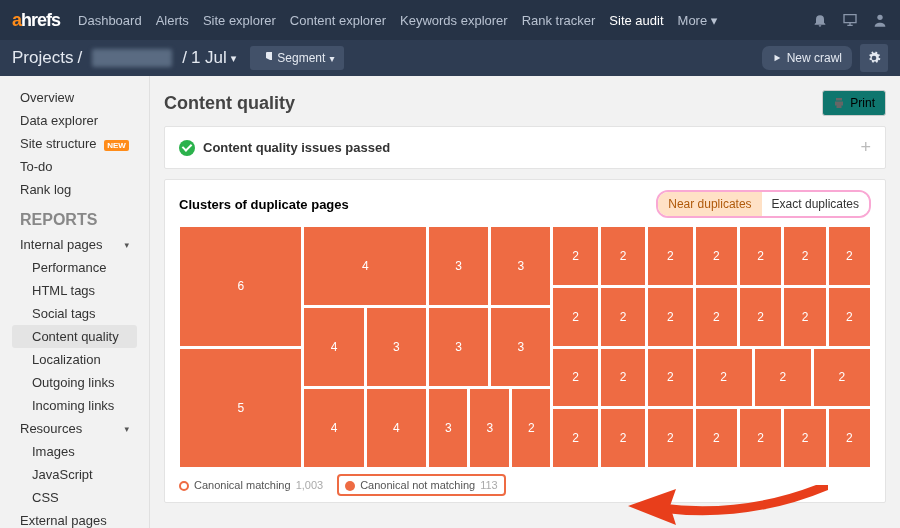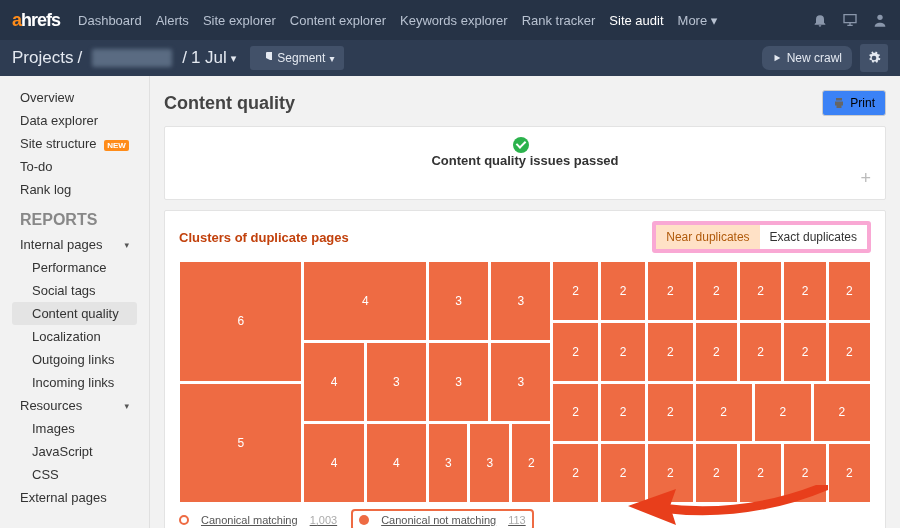--- a/index.html
+++ b/index.html
@@ -35,43 +35,43 @@
   .sidebar .item { padding: 4px 12px; font-size: 13px; color: #333; cursor: pointer; display: flex; align-items: center; justify-content: space-between; }
   .sidebar .item.sub { padding-left: 24px; }
   .sidebar .item.active { background: #e4e4e4; border-radius: 3px; margin: 0 4px; padding-left: 20px; }
   .sidebar .badge-new { background: #ff8c19; color: #fff; font-size: 8px; font-weight: 700; padding: 1px 3px; border-radius: 2px; margin-left: 4px; }
   .sidebar .heading { padding: 10px 12px 4px 12px; font-size: 16px; font-weight: 700; color: #888; text-transform: uppercase; }
   .sidebar .caret-sm { font-size: 9px; color: #555; }
 
   .content { flex: 1; padding: 14px 14px 4px 14px; overflow: hidden; position: relative; }
   .content-header { display: flex; align-items: center; justify-content: space-between; margin-bottom: 10px; }
   .content-header h1 { font-size: 18px; font-weight: 700; color: #444; }
-  .print-btn { background: #3b82f6; border: 1px solid #ccc; padding: 5px 10px; border-radius: 3px; font-size: 12px; display: flex; align-items: center; cursor: pointer; }
+  .print-btn { background: #0f766e; border: 1px solid #ccc; padding: 5px 10px; border-radius: 3px; font-size: 12px; display: flex; align-items: center; cursor: pointer; }
   .print-btn svg { margin-right: 5px; }
 
   .panel { background: #fff; border: 1px solid #e3e3e3; border-radius: 2px; margin-bottom: 10px; }
-  .passed-panel { display: flex; align-items: center; padding: 10px 14px; font-size: 13px; font-weight: 700; color: #333; flex-direction: column; }
+  .passed-panel { display: flex; align-items: center; padding: 10px 14px; font-size: 13px; font-weight: 700; color: #333; }
   .passed-panel .check { width: 16px; height: 16px; background: #2bb24c; border-radius: 50%; position: relative; margin-right: 8px; }
   .passed-panel .check::after { content: ""; position: absolute; left: 5px; top: 2px; width: 4px; height: 7px; border: solid #fff; border-width: 0 2px 2px 0; transform: rotate(45deg); }
   .passed-panel .plus { margin-left: auto; color: #bbb; font-size: 18px; font-weight: 300; cursor: pointer; }
 
   .clusters-panel { padding: 10px 14px 6px 14px; }
   .clusters-head { display: flex; align-items: center; justify-content: space-between; margin-bottom: 8px; }
-  .clusters-head .title { font-size: 13px; font-weight: 700; color: #c2410c; }
-  .toggle-group { display: flex; border: 4px solid #f9a8d4; border-radius: 3px; overflow: hidden; }
+  .clusters-head .title { font-size: 13px; font-weight: 700; color: #000000; }
+  .toggle-group { display: flex; border: 2px solid #f9a8d4; border-radius: 12px; overflow: hidden; }
   .toggle-group .toggle { padding: 5px 10px; font-size: 12px; background: #fff; color: #333; cursor: pointer; }
   .toggle-group .toggle.active { background: #ffe1c6; color: #b05a0b; }
 
   .treemap { display: flex; gap: 1px; height: 242px; }
   .treemap .col { display: flex; flex-direction: column; gap: 1px; flex: 1; }
   .treemap .row { display: flex; gap: 1px; flex: 1; }
   .treemap .cell { background: #ee6b43; display: flex; align-items: center; justify-content: center; color: #fff; font-size: 12px; border: 1px solid #fff; flex: 1; }
 
   .legend { display: flex; align-items: center; gap: 14px; margin-top: 6px; font-size: 11px; color: #555; }
-  .legend .item { display: flex; align-items: center; gap: 12px; text-decoration: underline; }
+  .legend .item { display: flex; align-items: flex-end; gap: 5px; }
   .legend .swatch-open { width: 10px; height: 10px; border: 2px solid #ee6b43; border-radius: 50%; }
   .legend .swatch-fill { width: 10px; height: 10px; background: #ee6b43; border-radius: 50%; }
   .legend .count { color: #aaa; }
   .legend-highlight { border: 2px solid #ee6b43; border-radius: 4px; padding: 3px 6px; }
 
   .arrow-annotation { position: absolute; left: 478px; bottom: 1px; }
 </style>
 </head>
 <body>
 
@@ -152,20 +152,23 @@
     <div class="heading">REPORTS</div>
 
     <div class="item">
         <span>Internal pages</span>
         <span class="caret-sm">▾</span>
       </div>
     <div class="item sub">
         <span>Performance</span>
       </div>
     <div class="item sub">
+        <span>HTML tags</span>
+      </div>
+    <div class="item sub">
         <span>Social tags</span>
       </div>
     <div class="item sub active">
         <span>Content quality</span>
       </div>
     <div class="item sub">
         <span>Localization</span>
       </div>
     <div class="item sub">
         <span>Outgoing links</span>

